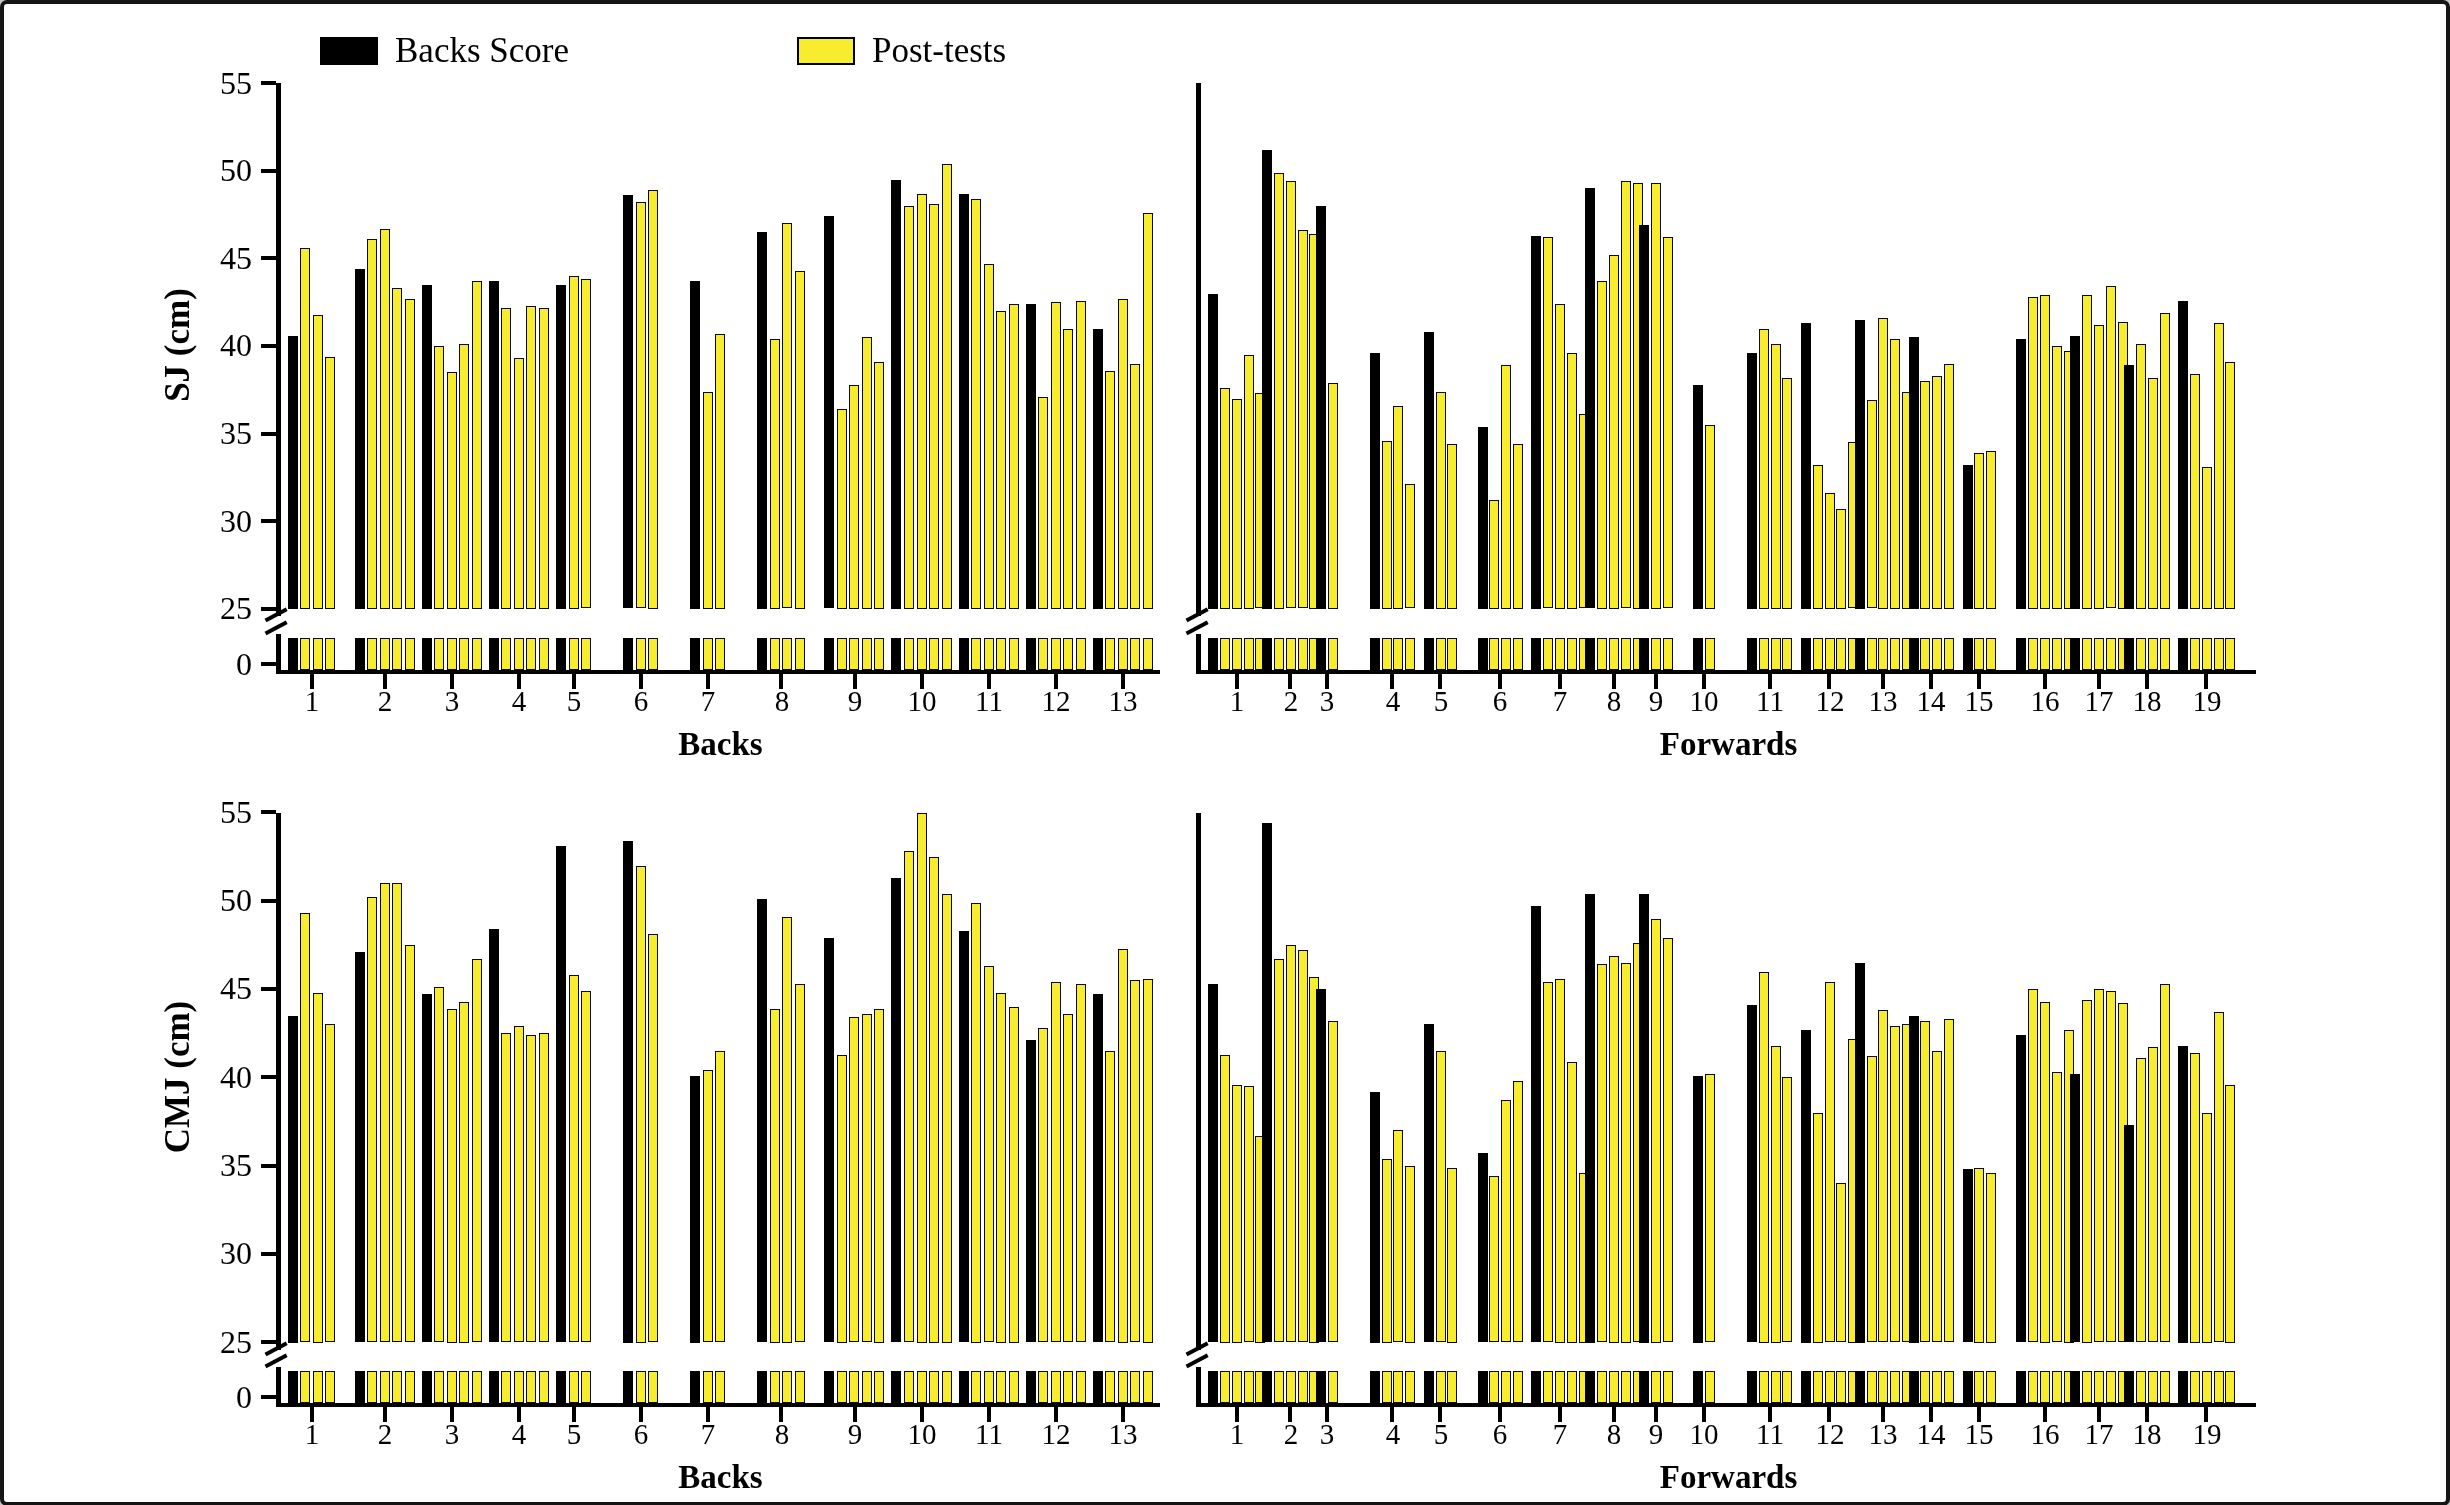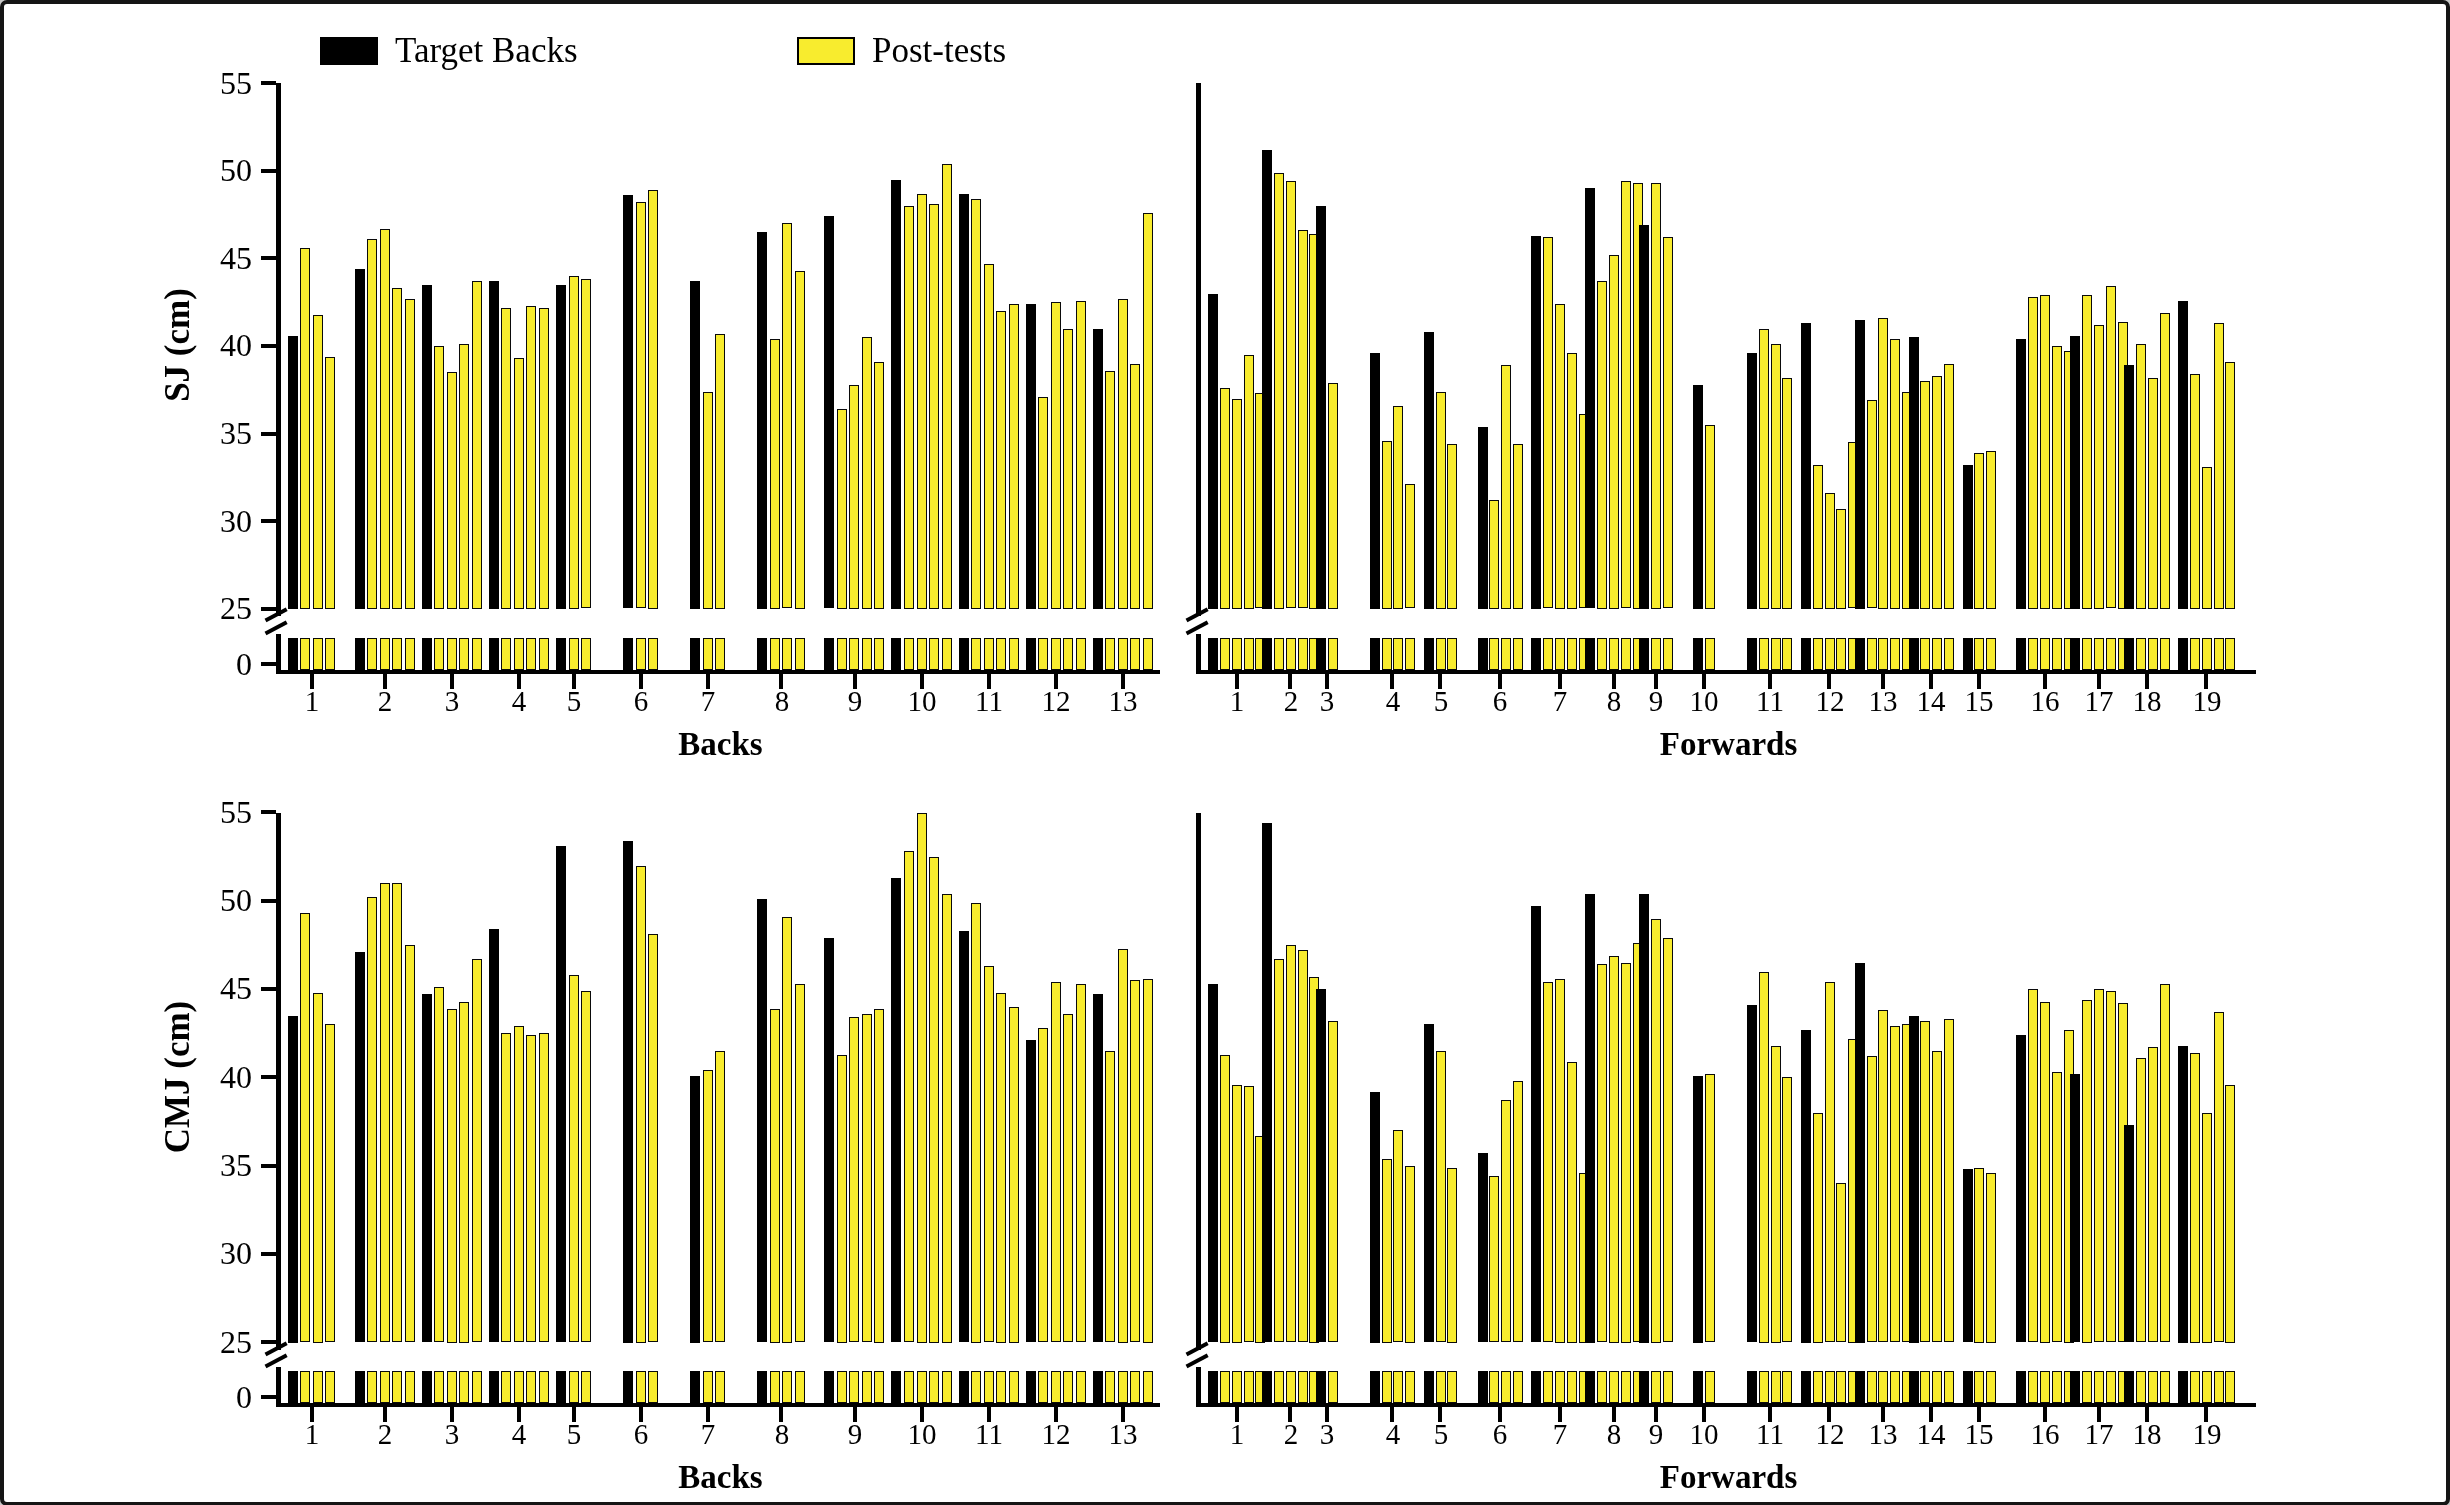--- a/index.html
+++ b/index.html
@@ -27,21 +27,21 @@
   .legend-text{position:absolute;font-size:35px;line-height:35px;}
   .breakmark{position:absolute;width:23.6px;height:3.5px;background:#000;transform:rotate(-28deg);}
 </style>
 </head>
 <body>
 
 <div class="figure">
 
   <div class="abs" style="left:0;top:0;width:2450px;height:83px;">
     <div class="abs" style="left:316px;top:33px;width:58px;height:28px;background:#000;"></div>
-    <div class="legend-text" style="left:391px;top:29px;">Target Backs</div>
+    <div class="legend-text" style="left:391px;top:29px;">Backs Score</div>
     <div class="abs" style="left:793px;top:33px;width:58px;height:28px;background:#f8ec2e;border:2.8px solid #000;box-sizing:border-box;"></div>
     <div class="legend-text" style="left:868px;top:29px;">Post-tests</div>
   </div>
 
   <div id="panels">
       <div class="axisline" style="left: 272px; top: 79px; width: 4.9px; height: 533px;"></div>
       <div class="axisline" style="left: 272px; top: 630px; width: 4.9px; height: 39px;"></div>
       <div class="breakmark" style="left: 260px; top: 609px;"></div>
       <div class="breakmark" style="left: 260px; top: 622px;"></div>
       <div class="axisline" style="left: 272px; top: 666px; width: 884px; height: 4.2px;"></div>

